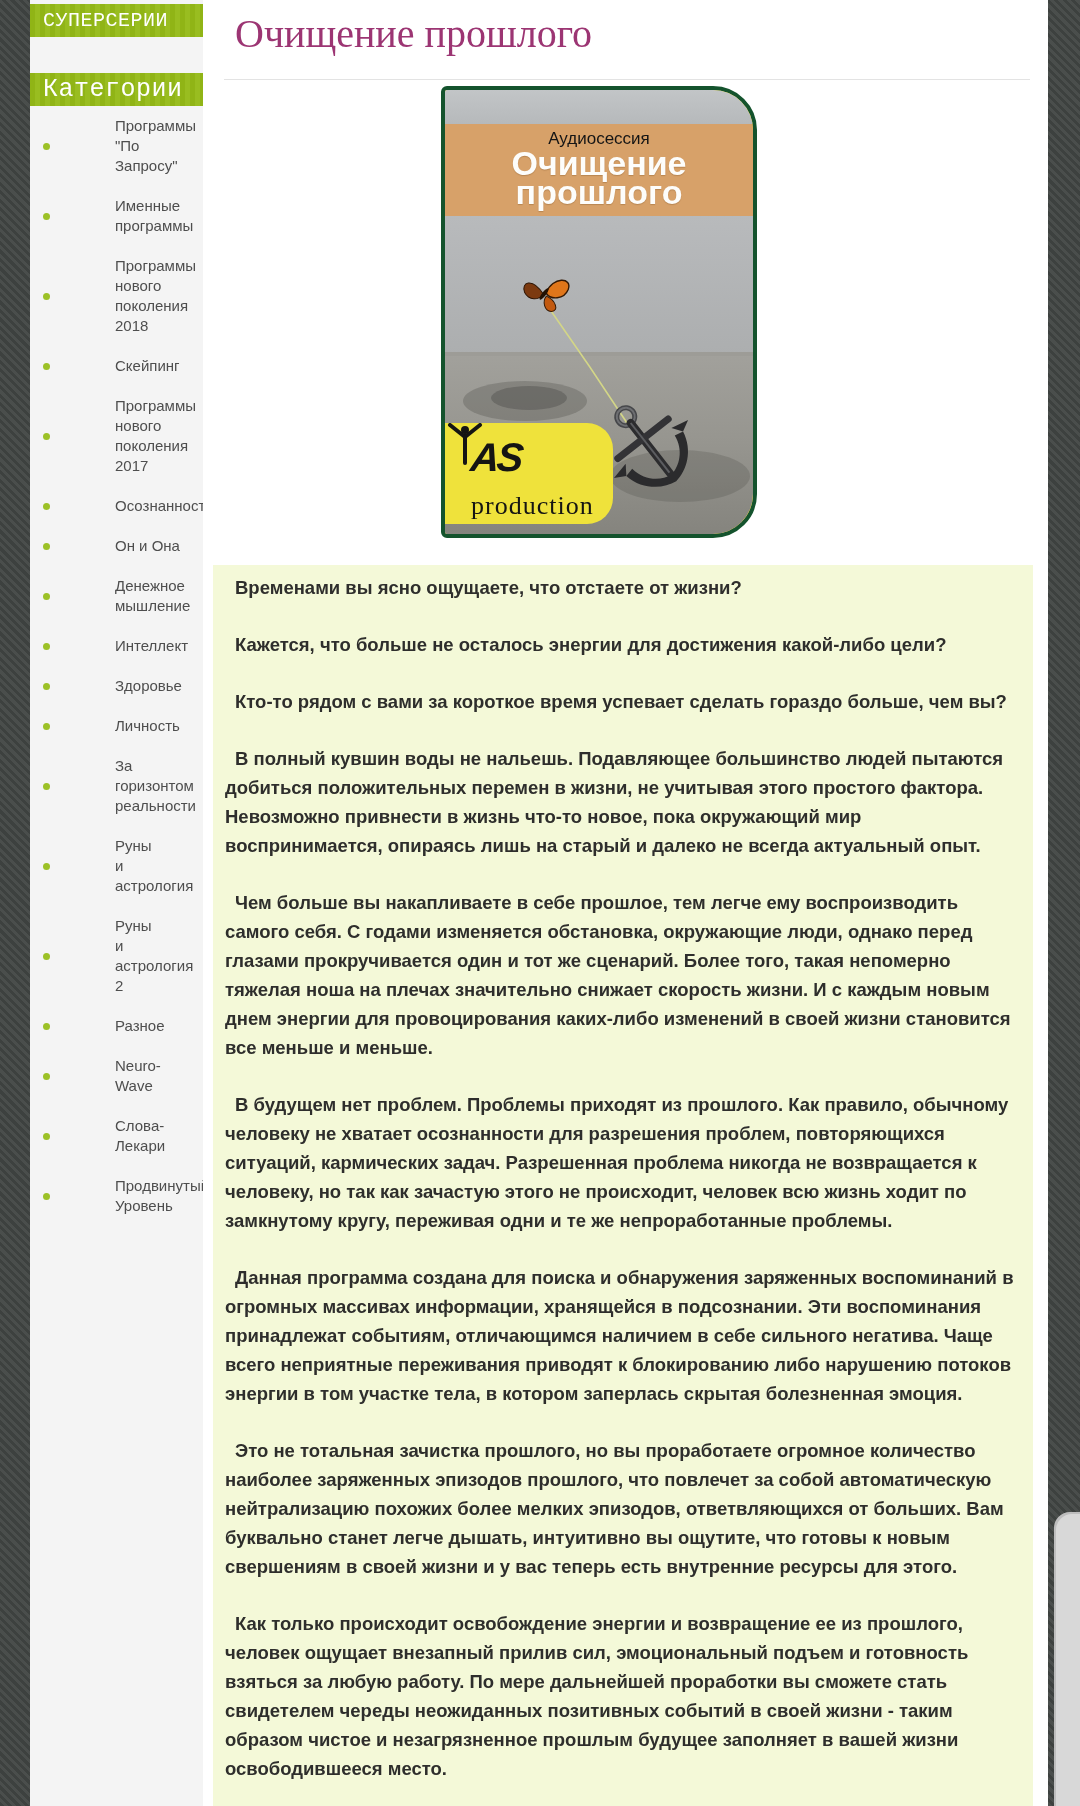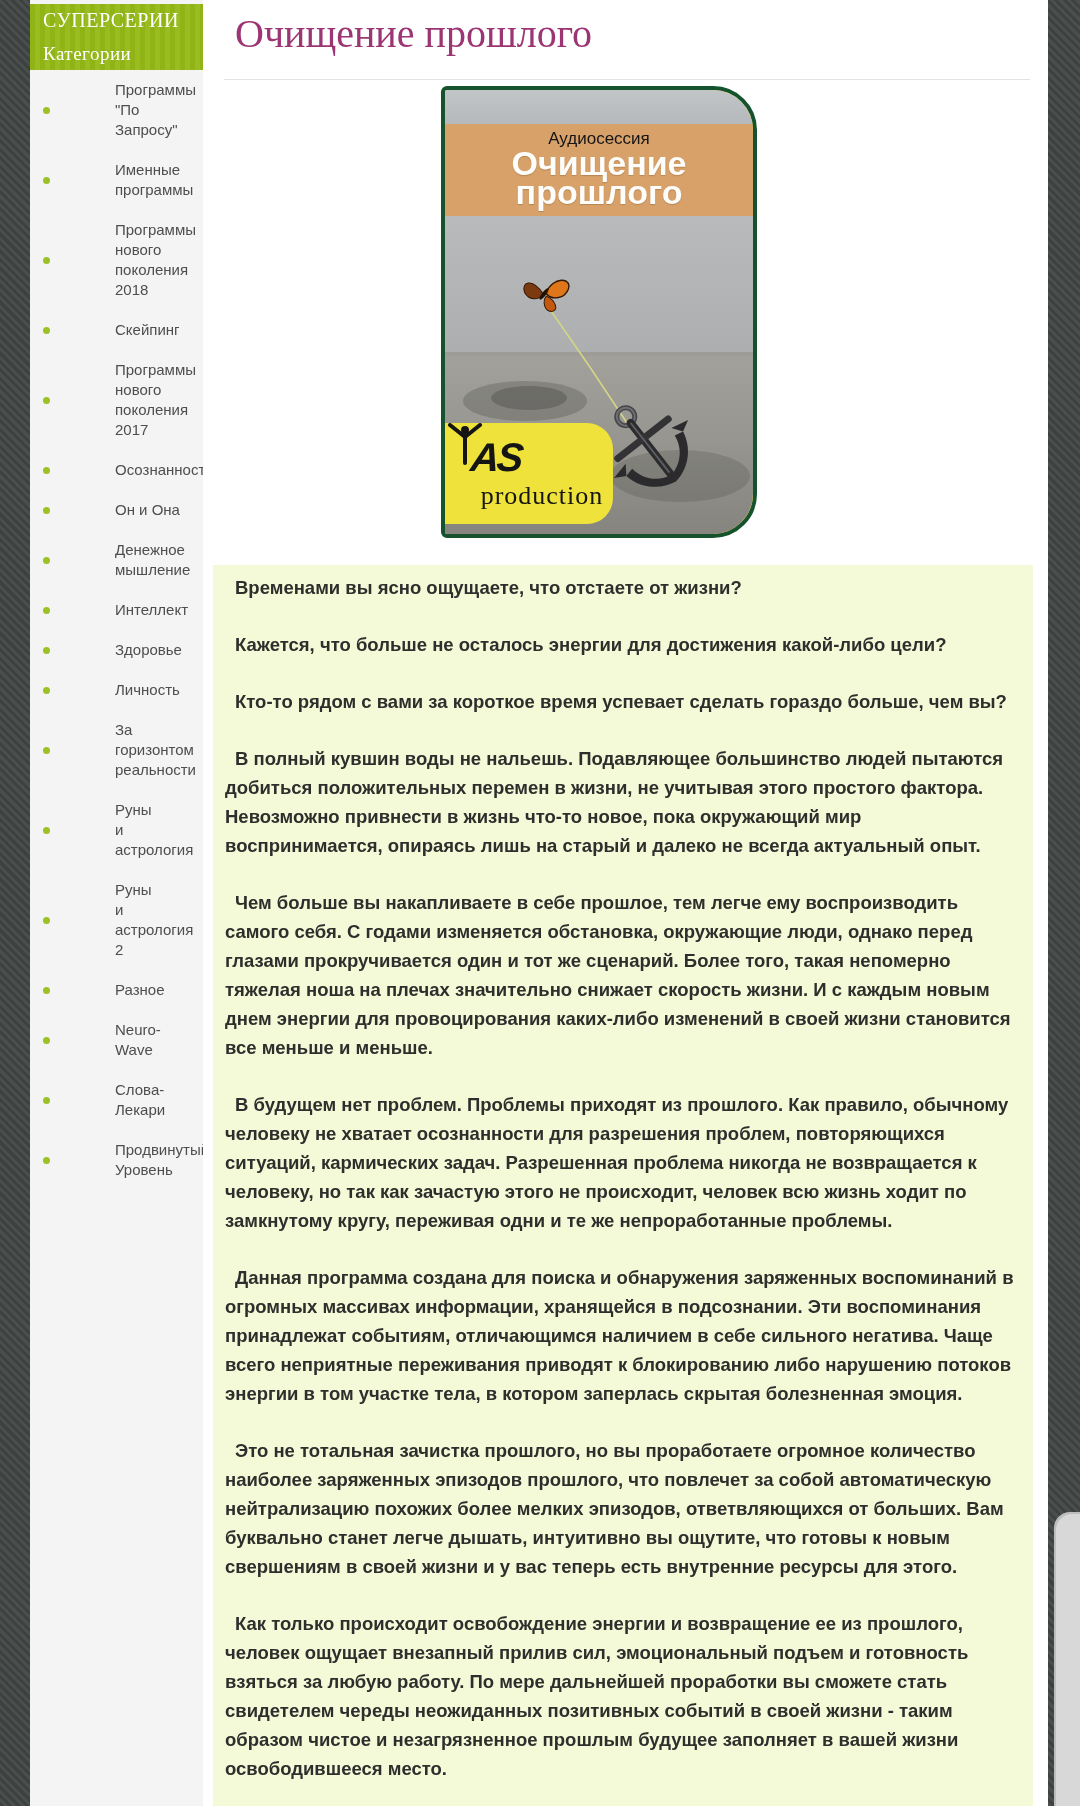--- a/index.html
+++ b/index.html
@@ -2,24 +2,24 @@
 <html><head>
 <meta charset="utf-8">
 <style>
   html,body{margin:0;padding:0;}
   body{font-family:"Liberation Sans",sans-serif;}
   .page{position:relative;width:1080px;height:1806px;overflow:hidden;
         background:repeating-linear-gradient(45deg,#3d413f 0 3px,#4a4e4c 3px 6px);}
   
   .sidebar{position:absolute;left:30px;top:0;width:173px;height:100%;background:#f4f4f4;}
   .side-heading{height:33px;line-height:33px;padding-left:13px;color:#ffffff;
-    font-family:Liberation Serif, serif;font-size:20px;letter-spacing:.5px;
+    font-family:Liberation Mono, monospace;font-size:20px;letter-spacing:.5px;
     background:repeating-linear-gradient(90deg,#90b416 0 5px,#99bd20 5px 10px);}
   .side-heading.first{margin-top:4px;}
-  .side-heading.second{font-size:19px;}
+  .side-heading.second{margin-top:36px;font-size:25px;}
   ul.nav{list-style:none;margin:0;padding:10px 6px 0 13px;}
   ul.nav li{display:flex;align-items:center;margin-bottom:27px;}
   ul.nav.cat li{margin-bottom:20px;gap:48px;}
   .bullet{width:7px;height:7px;border-radius:50%;background:#9cc126;margin-right:17px;flex:0 0 auto;}
   .nav-label{font-size:15px;line-height:20px;color:#4e4e4e;white-space:pre-line;}
   
   .main{position:absolute;left:203px;top:0;width:845px;height:100%;background:#ffffff;}
   h1.page-title{margin:0;padding:10px 0 0 32px;font-family:"Liberation Serif","DejaVu Serif",serif;
     font-weight:400;font-size:40px;color:#9c3573;}
   .divider{border-top:1px solid #e3e3e3;margin:22px 18px 0 21px;height:0;}
@@ -32,21 +32,21 @@
   .band-title{font-size:34px;font-weight:bold;color:#fdfdfb;line-height:29px;white-space:pre-line;
     text-shadow:0 1px 1px rgba(90,50,10,.25);}
   .cover-photo{position:relative;height:318px;}
   .cover-photo svg{position:absolute;left:0;top:0;}
   .logo-box{position:absolute;left:0;top:207px;width:168px;height:101px;background:#efe23b;
     border-radius:0 26px 26px 0;box-sizing:border-box;padding:10px 0 0 26px;}
   .logo-row{display:flex;align-items:flex-end;height:44px;}
   .logo-as{font-size:40px;line-height:40px;font-weight:900;font-style:italic;letter-spacing:-3px;
     color:#151513;transform:skewX(-6deg);}
   .logo-sub{font-family:"Liberation Serif","DejaVu Serif",serif;font-size:26px;color:#151513;
-    margin-top:4px;letter-spacing:1px;text-align:center;}
+    margin-top:14px;letter-spacing:1px;}
   
   .article{margin:27px 15px 0 10px;background:#f4f9d8;padding:8px 14px 40px 12px;min-height:1180px;box-sizing:border-box;}
   .article p{margin:0 0 28px 0;font-size:18.5px;line-height:29px;font-weight:bold;color:#2e2e2c;
     text-indent:10px;white-space:pre-line;}
   .article p:nth-of-type(10){margin-bottom:1px;}
   
   .scroll-thumb{position:absolute;right:0;top:1512px;width:26px;height:294px;background:#d8d8d8;
     border-radius:16px 0 0 0;box-shadow:inset 2px 2px 0 rgba(0,0,0,.12);}
 </style>
 </head>

